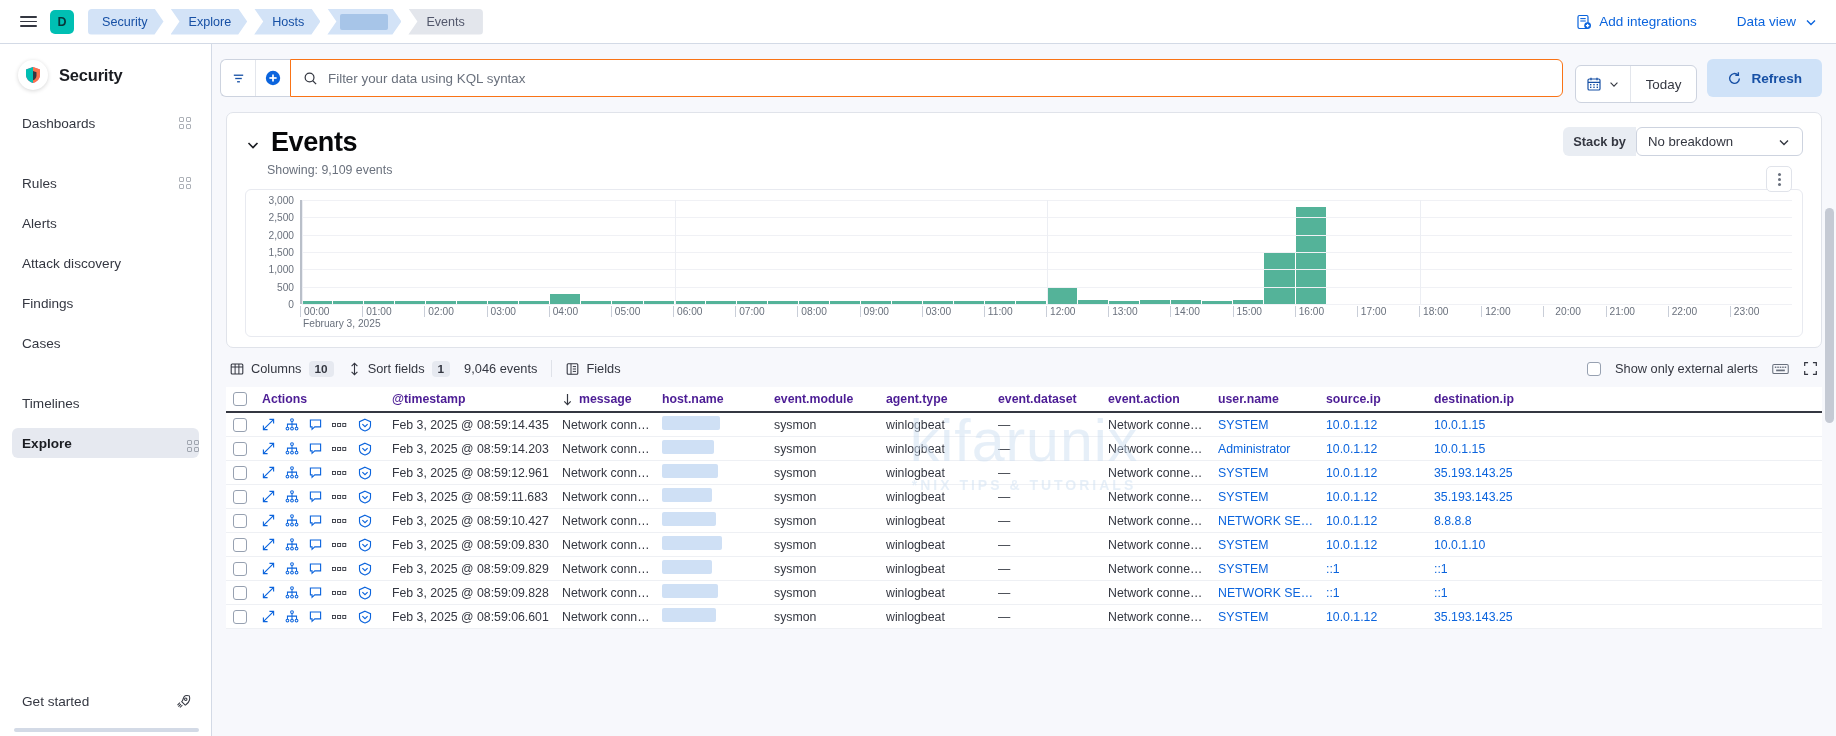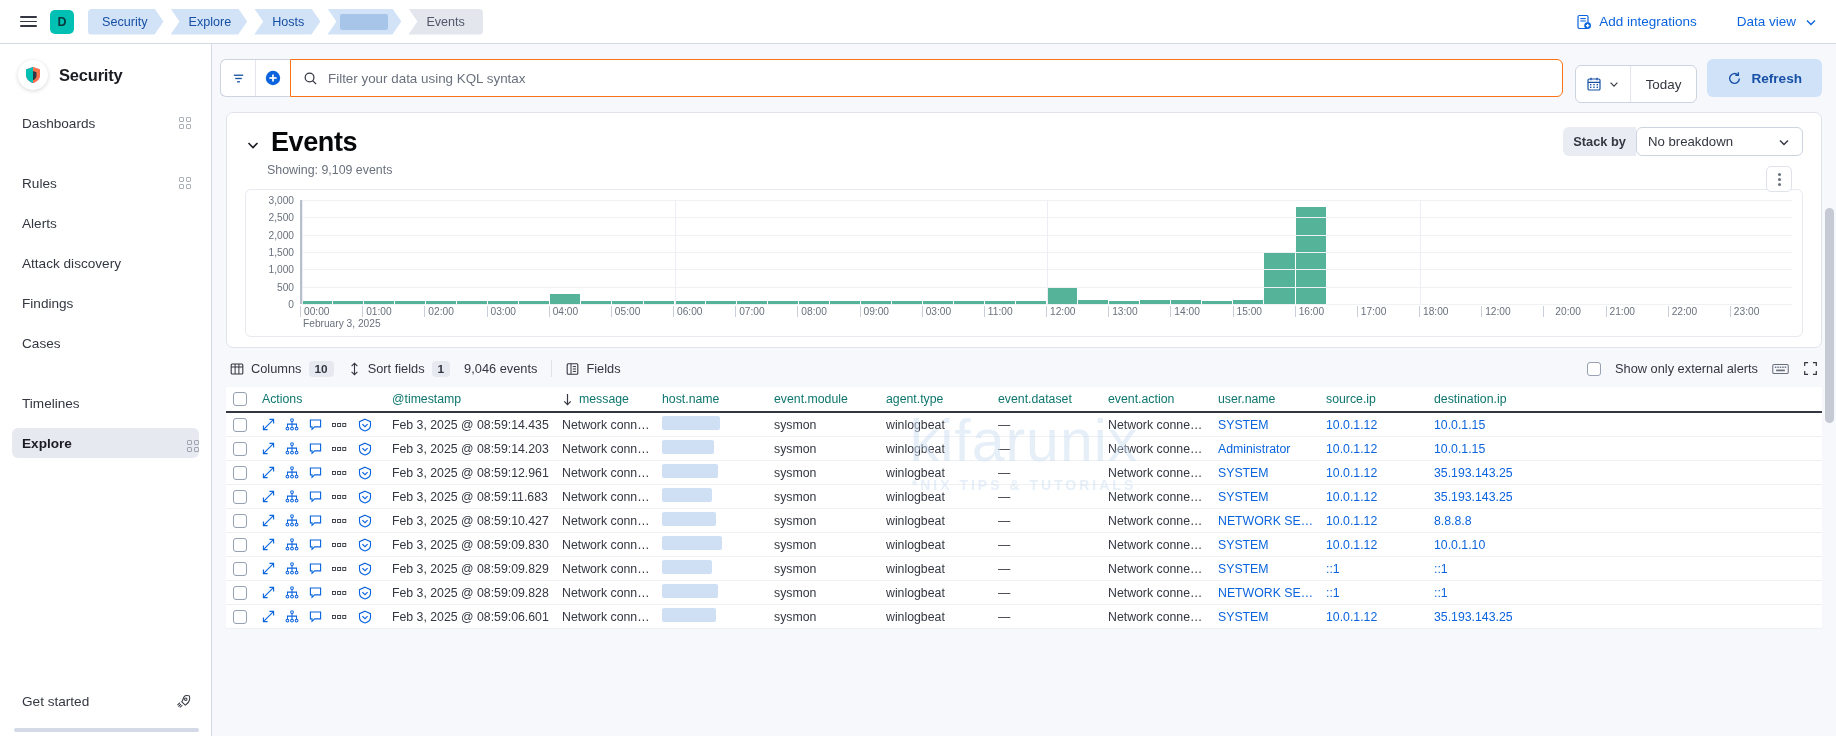--- a/index.html
+++ b/index.html
@@ -158,21 +158,21 @@
   .tt-right { margin-left: auto; display: flex; align-items: center; gap: 14px; text-align: center; }
   .checkbox {
     width: 14px; height: 14px; border: 1px solid #97a1b1; border-radius: 3px; background: #fff;
     display:inline-block; cursor:pointer;
   }
   .tt-right .lbl { font-size: 12.8px; color: #343741; cursor: pointer;}
 
   
   .grid-wrap { background: #fff; }
   .grid-row { display: flex; align-items: center; height: 24px; font-size: 12.3px; }
-  .grid-header { height: 26px; border-bottom: 2px solid #343741; font-weight: 400; color: #0f766e; font-size: 12.3px; }
+  .grid-header { height: 26px; border-bottom: 2px solid #343741; font-weight: 700; color: #4c1d95; font-size: 12.3px; }
   .grid-row.data { border-bottom: 1px solid #eef0f4; height: 24px; color: #343741; }
   .c { padding: 0 6px; overflow: hidden; white-space: nowrap; text-overflow: ellipsis; }
   .c-check { width: 28px; display: flex; align-items: center; justify-content: center;}
   .c-actions { width: 132px; display: flex; align-items: center; gap: 10px; padding-left: 8px;}
   .c-ts { width: 170px; }
   .c-msg { width: 100px; }
   .c-host { width: 112px; }
   .c-mod { width: 112px; }
   .c-agent { width: 112px; }
   .c-ds { width: 110px; }

